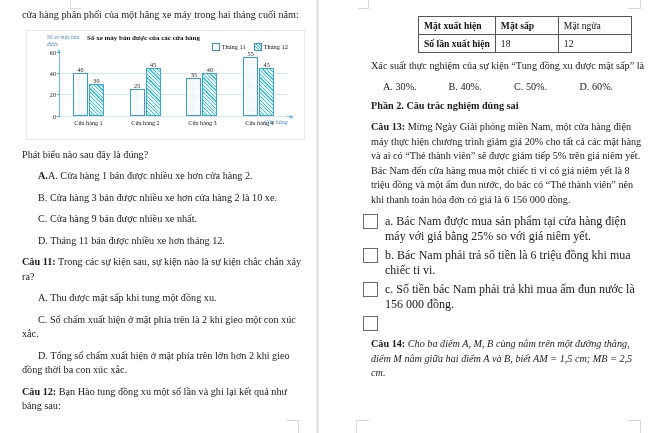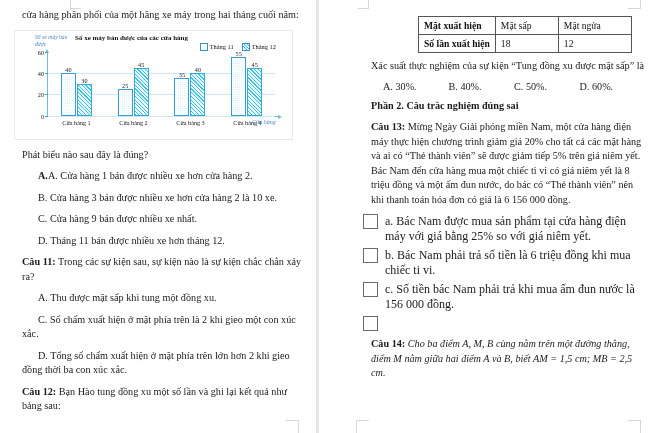--- a/index.html
+++ b/index.html
@@ -55,21 +55,21 @@
     line-height: 14.5px;
     text-align: left;
   }
   p.indent { text-indent: 16px; }
   .b { font-weight: bold; }
   .it { font-style: italic; }
 
   
   .chart-box {
     position: relative;
-    margin: 4px 2px 8px 8px;
+    margin: 4px 2px 8px 20px;
     width: 277px;
     height: 108px;
     border: 1px solid #e9e9e9;
     background: #fff;
   }
   .chart-ytitle {
     position: absolute;
     left: 20px;
     top: 3px;
     font-size: 5.6px;
@@ -235,21 +235,21 @@
     margin: 16px 0 6px 63px;
     font-size: 9.6px;
   }
   .tbl td {
     border: 1px solid #555;
     padding: 2.5px 5px;
     line-height: 12px;
     color: #111;
   }
   .tbl td.hd { font-weight: bold; }
-  .tbl td.c2 { width: 52px; }
+  .tbl td.c2 { width: 52px; font-weight: bold; }
   .tbl td.c3 { width: 62px; }
 
   .opt-row {
     display: flex;
     margin: 3px 0 7px 0;
     padding-left: 28px;
     font-size: 10.2px;
   }
   .opt-row > div { width: 70px; }
 

